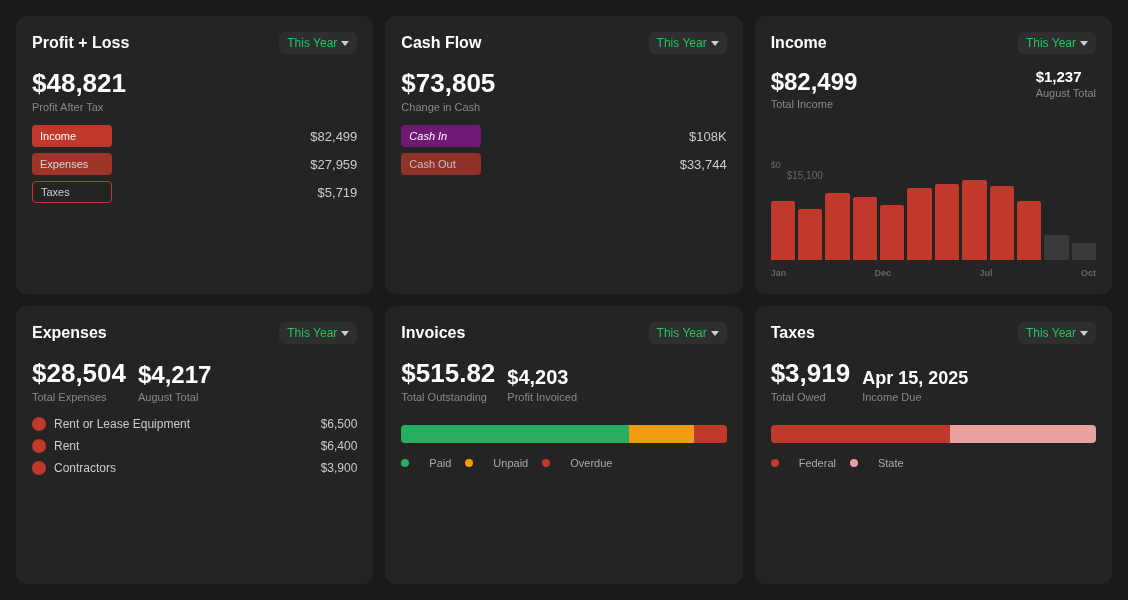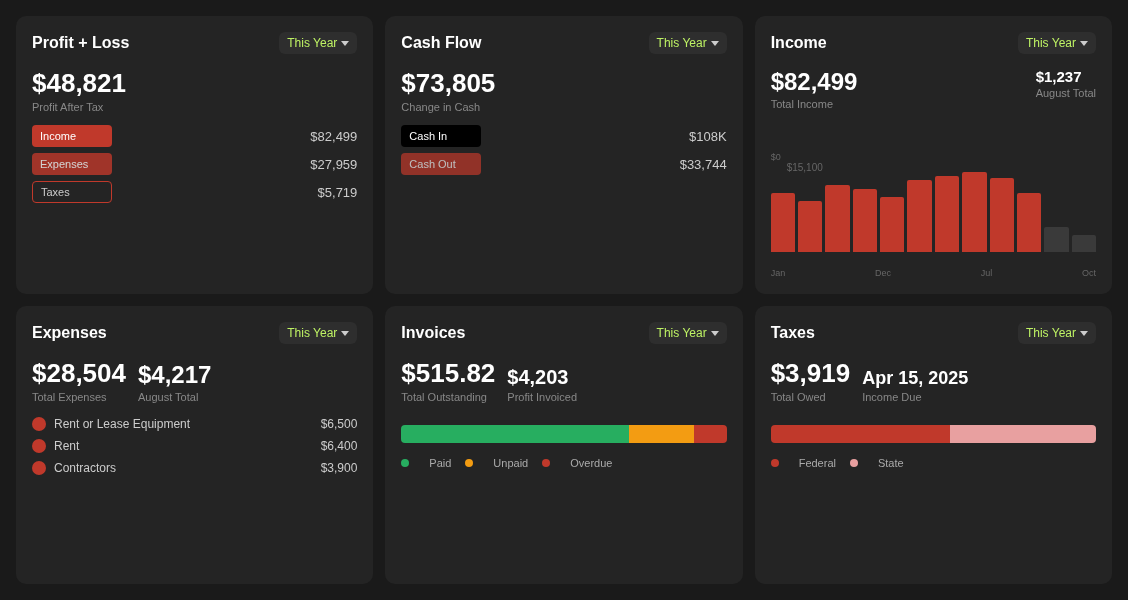--- a/index.html
+++ b/index.html
@@ -41,21 +41,21 @@
       display: flex;
       align-items: center;
       gap: 4px;
       background: #2e2e2e;
       border-radius: 6px;
       padding: 4px 8px;
       cursor: pointer;
     }
     .period-label {
       font-size: 12px;
-      color: #bef264;
+      color: #22c55e;
     }
     .chevron-icon {
       width: 0; height: 0;
       border-left: 4px solid transparent;
       border-right: 4px solid transparent;
       border-top: 5px solid #cccccc;
       display: inline-block;
     }
     .main-value {
       font-size: 26px;
@@ -86,21 +86,21 @@
       display: flex;
       align-items: center;
       padding: 0 8px;
       font-size: 11px;
       color: #ffffff;
       min-width: 80px;
     }
     .bar-pill.income { background: #c0392b; }
     .bar-pill.expenses { background: #c0392b; opacity: 0.8; }
     .bar-pill.taxes { background: transparent; border: 1px solid #c0392b; color: #cccccc; }
-    .bar-pill.cash-in { background: #000000; }
+    .bar-pill.cash-in { background: #701a75; font-style: italic; }
     .bar-pill.cash-out { background: #c0392b; opacity: 0.7; }
     .metric-value {
       font-size: 13px;
       color: #cccccc;
       text-align: right;
       min-width: 60px;
     }
 
     
     .income-values-row {
@@ -125,21 +125,22 @@
     }
     .chart-bar {
       background: #c0392b;
       border-radius: 2px 2px 0 0;
       flex: 1;
     }
     .chart-bar.dim { background: #3a3a3a; }
     .chart-x-labels {
       display: flex;
       justify-content: space-between;
-      margin-top: 16px;
+      margin-top: 8px;
+      font-weight: bold;
     }
     .chart-x-label {
       font-size: 9px;
       color: #666;
     }
 
     
     .exp-row {
       display: flex;
       align-items: center;

